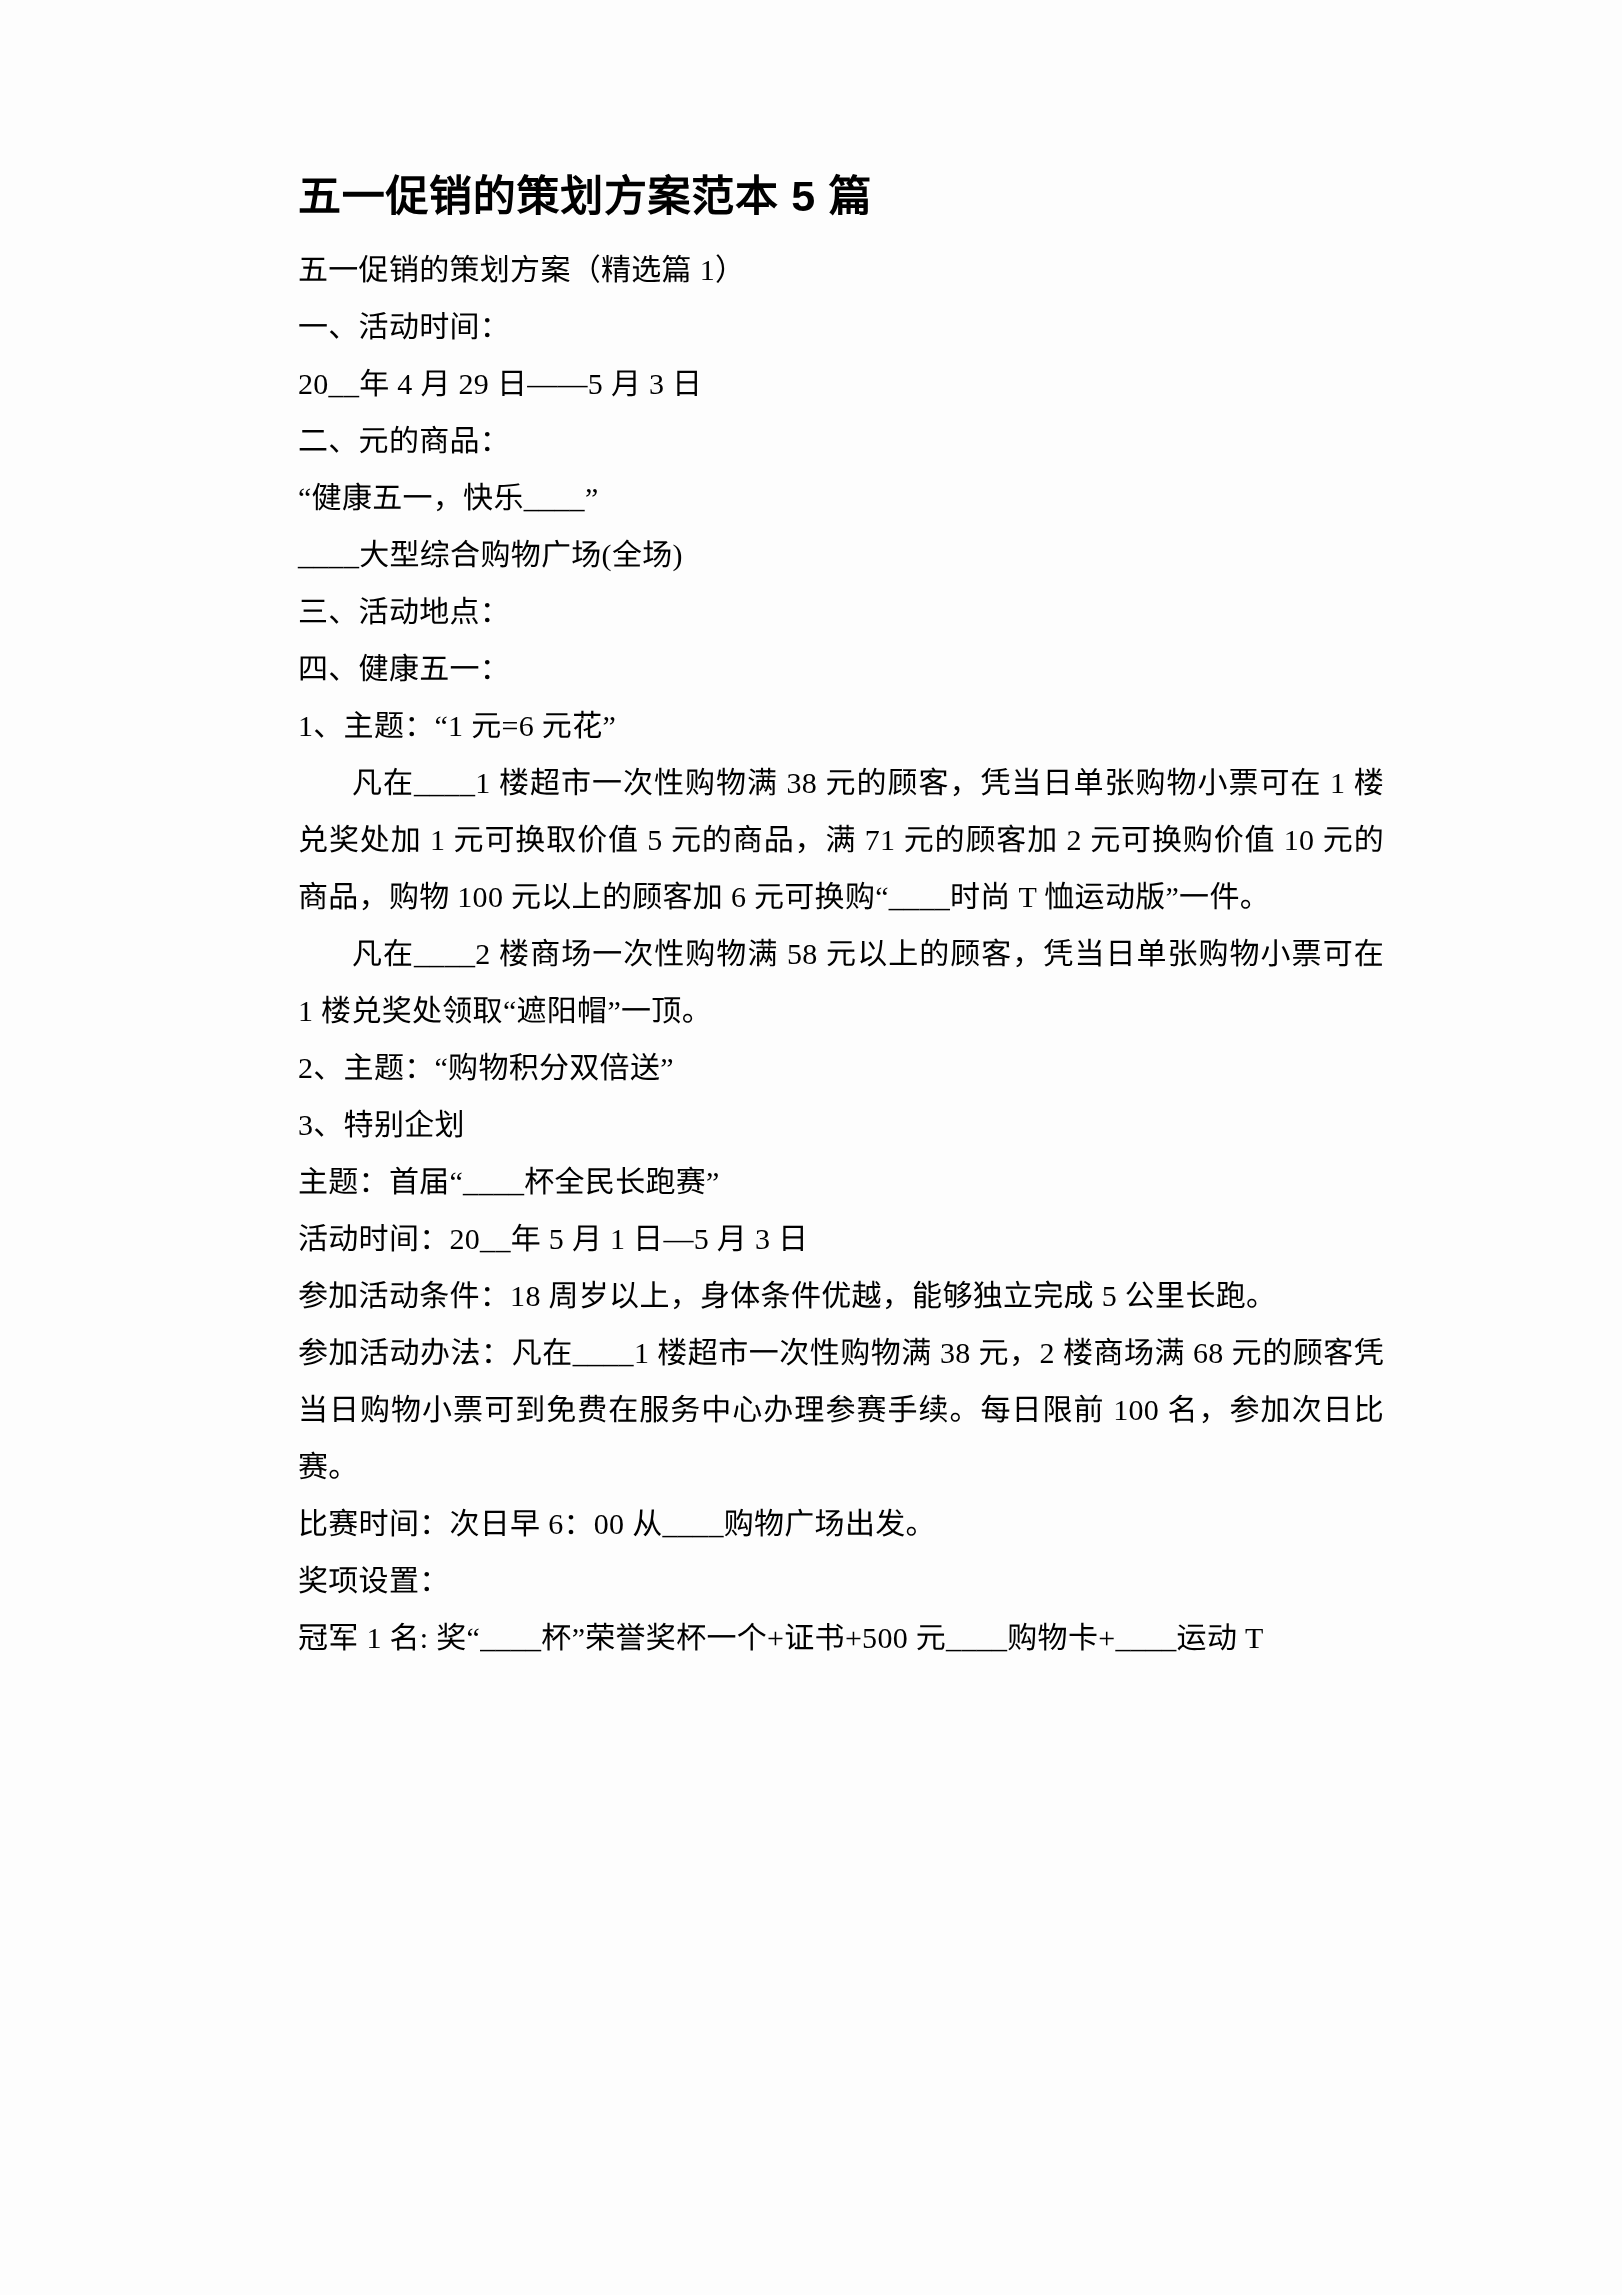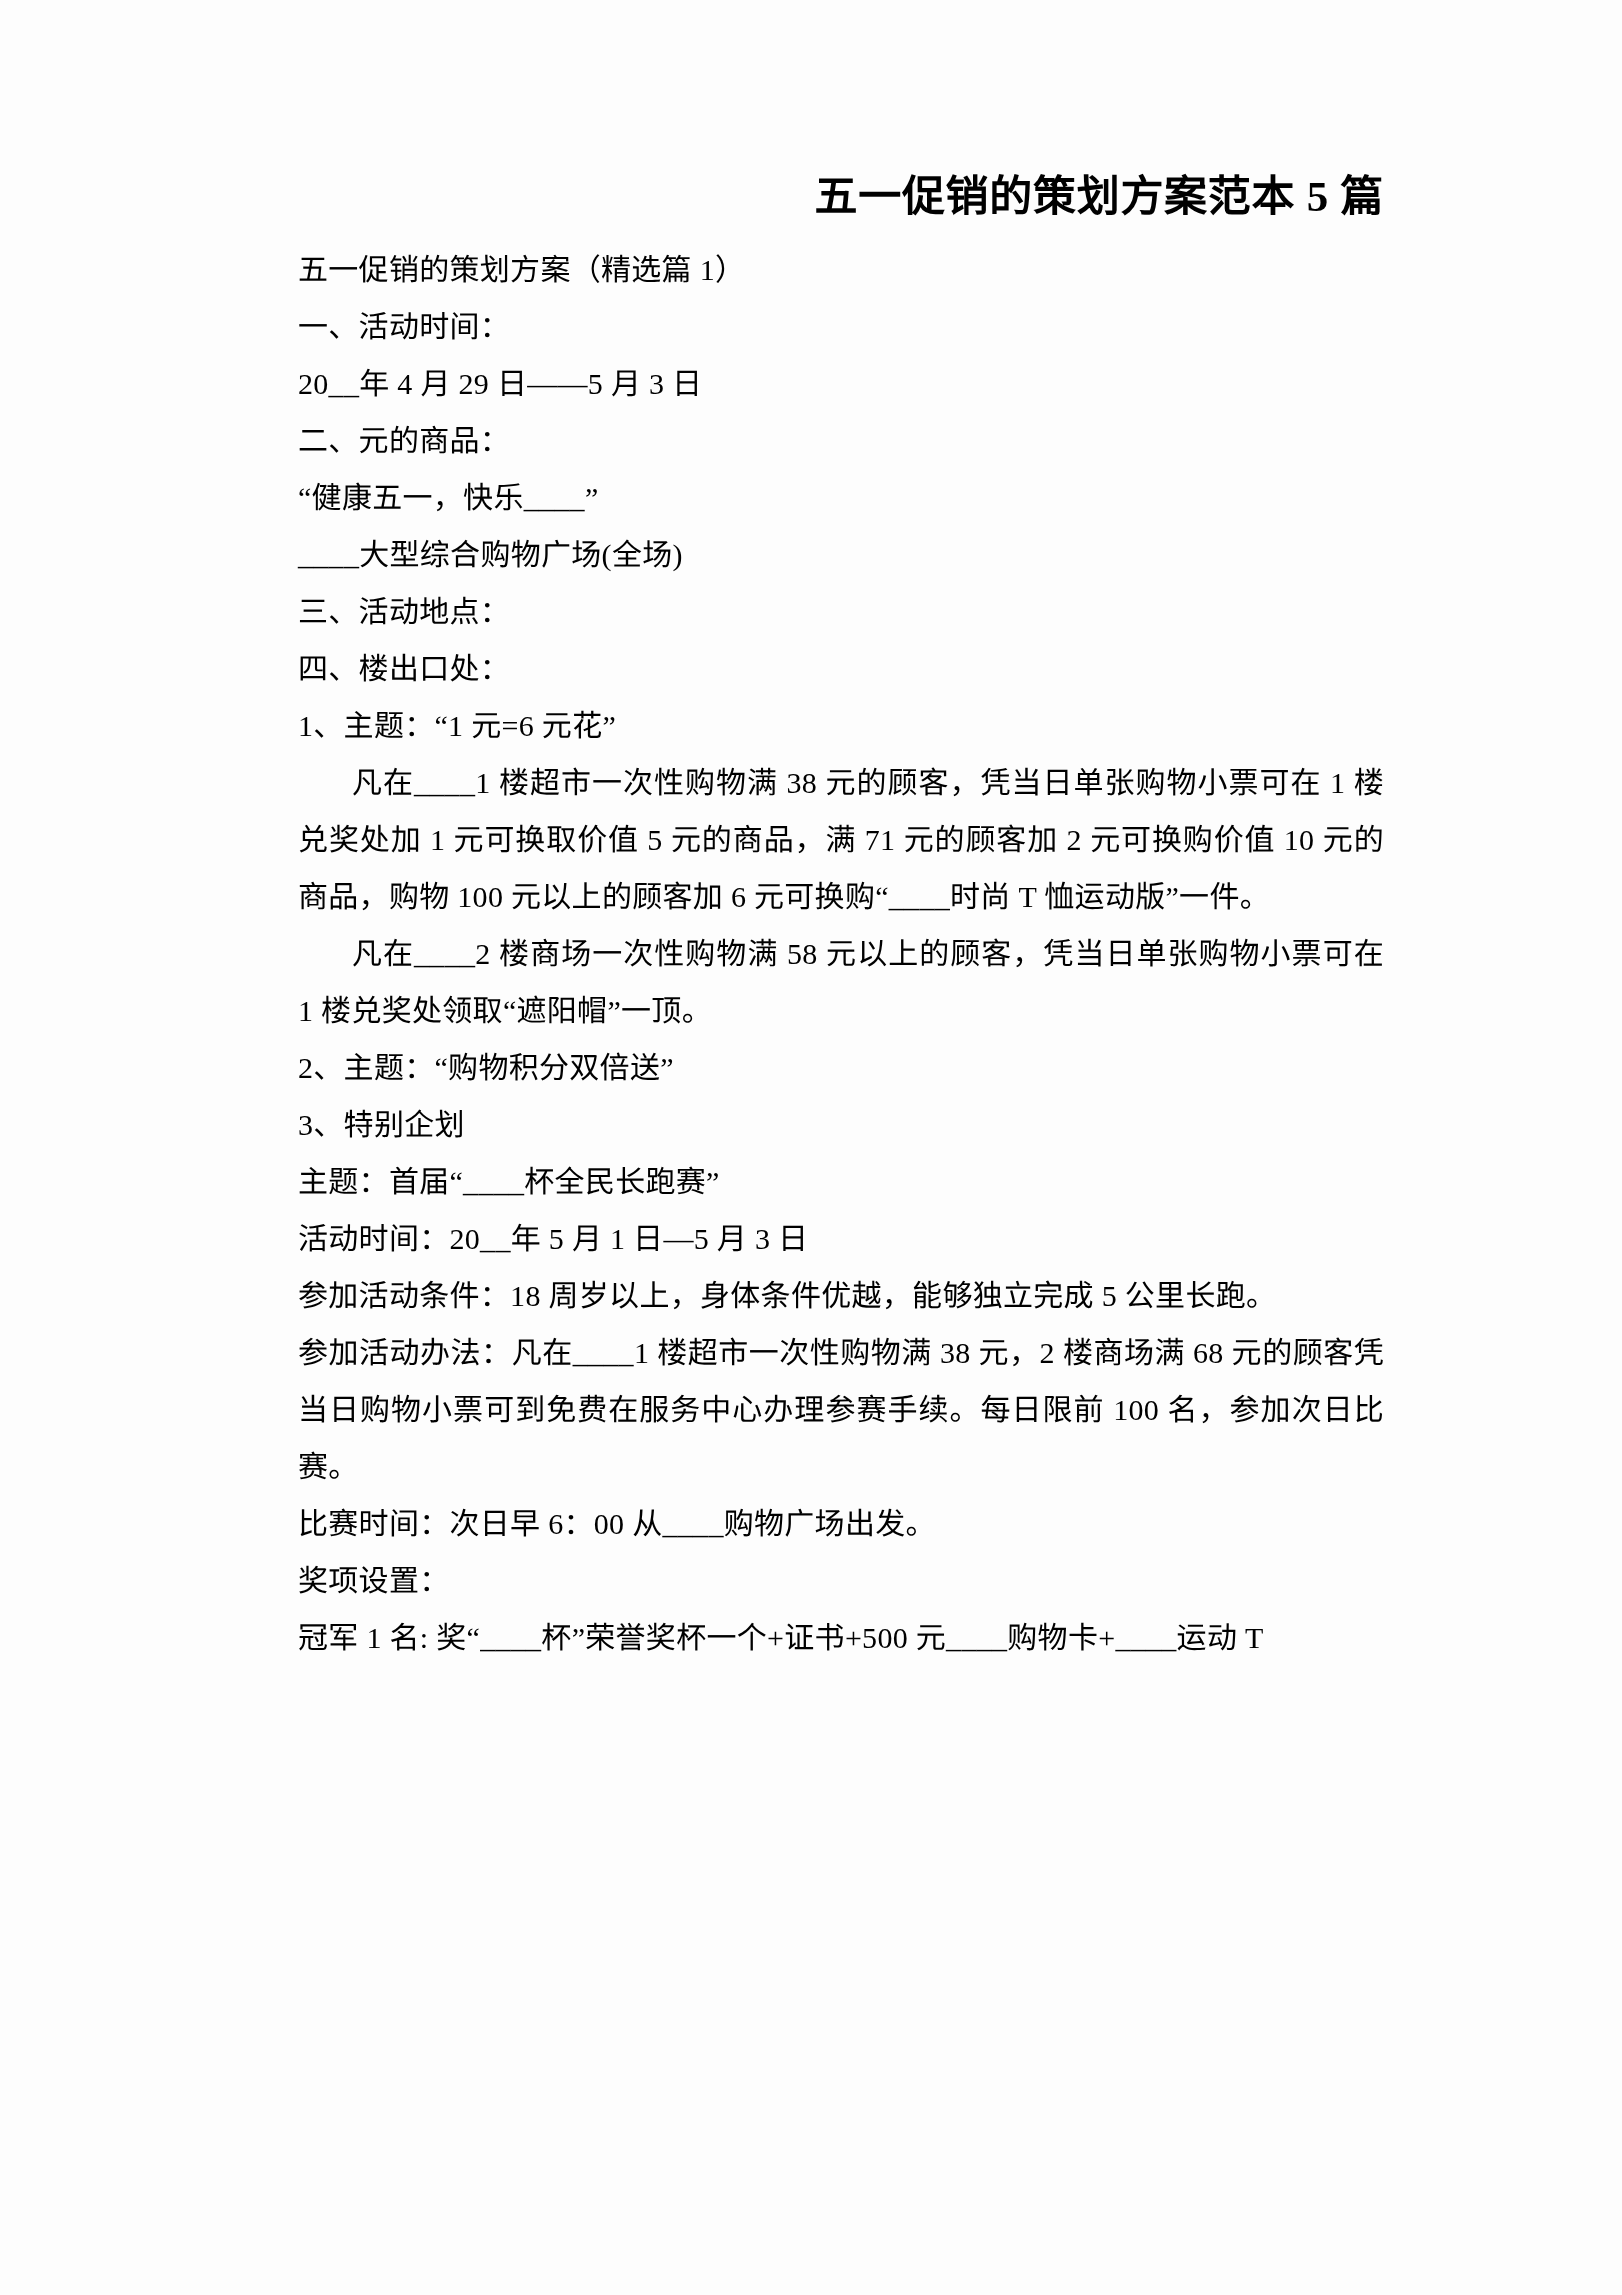--- a/index.html
+++ b/index.html
@@ -25,25 +25,25 @@
   }
   .content {
     position: absolute;
     left: 298px;
     top: 170px;
     width: 1086px;
   }
   .doc-title {
     font-size: 43px;
     font-weight: bold;
-    text-align: right;
+    text-align: left;
     line-height: 1.25;
     letter-spacing: 0.7px;
     margin: 0 0 17px 0;
-    font-family: Liberation Serif, serif;
+    font-family: Liberation Sans, sans-serif;
   }
   .para {
     font-size: 30px;
     line-height: 57px;
     text-align: justify;
     text-justify: inter-ideograph;
     margin: 0;
     letter-spacing: 0.3px;
     word-break: break-all;
   }
@@ -66,21 +66,21 @@
     <p class="para">20__年 4 月 29 日——5 月 3 日</p>
 
     <p class="para">二、元的商品：</p>
 
     <p class="para">“健康五一，快乐____”</p>
 
     <p class="para">____大型综合购物广场(全场)</p>
 
     <p class="para">三、活动地点：</p>
 
-    <p class="para">四、楼出口处：</p>
+    <p class="para">四、健康五一：</p>
 
     <p class="para">1、主题：“1 元=6 元花”</p>
 
     <p class="para indent">凡在____1 楼超市一次性购物满 38 元的顾客，凭当日单张购物小票可在 1 楼兑奖处加 1 元可换取价值 5 元的商品，满 71 元的顾客加 2 元可换购价值 10 元的商品，购物 100 元以上的顾客加 6 元可换购“____时尚 T 恤运动版”一件。</p>
 
     <p class="para indent">凡在____2 楼商场一次性购物满 58 元以上的顾客，凭当日单张购物小票可在 1 楼兑奖处领取“遮阳帽”一顶。</p>
 
     <p class="para">2、主题：“购物积分双倍送”</p>
 
 

